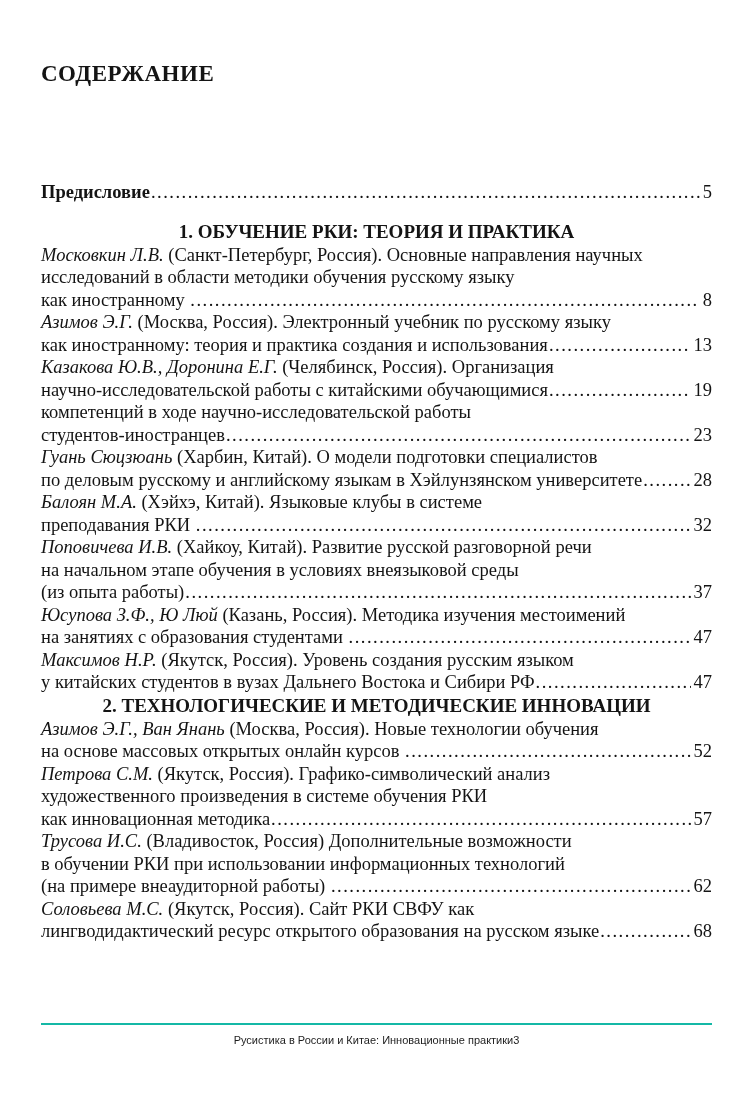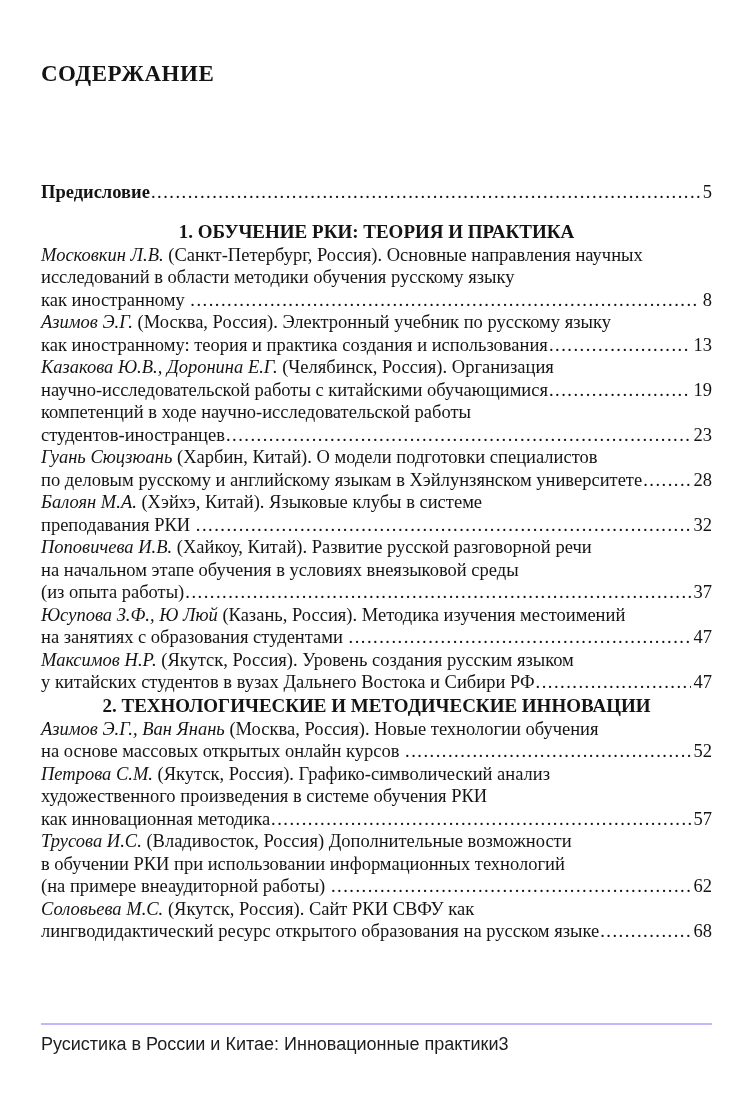--- a/index.html
+++ b/index.html
@@ -51,26 +51,26 @@
     font-weight: bold;
     font-size: 19px;
     line-height: 24px;
   }
   .sec1-heading { margin-top: 16px; }
   .sec2-heading { }
   .footer {
     position: absolute;
     left: 41px; right: 41px;
     top: 1023px;
-    border-top: 2px solid #c4b5fd;
+    border-top: 2px solid #14b8a6;
     padding-top: 9px;
     display: flex;
-    justify-content: flex-start;
+    justify-content: center;
     font-family: "Liberation Sans", sans-serif;
-    font-size: 18px;
+    font-size: 11px;
     color: #1d1d1d;
   }
 </style>
 </head>
 <body>
 
 <div class="page">
 
   <div class="doc-title">СОДЕРЖАНИЕ</div>
 

